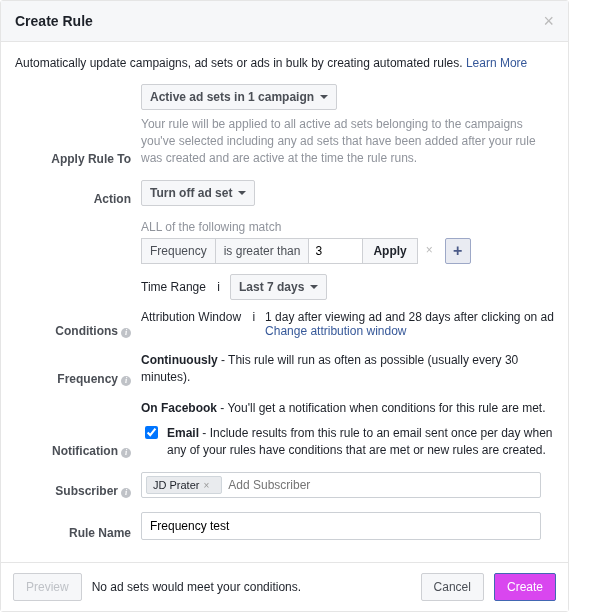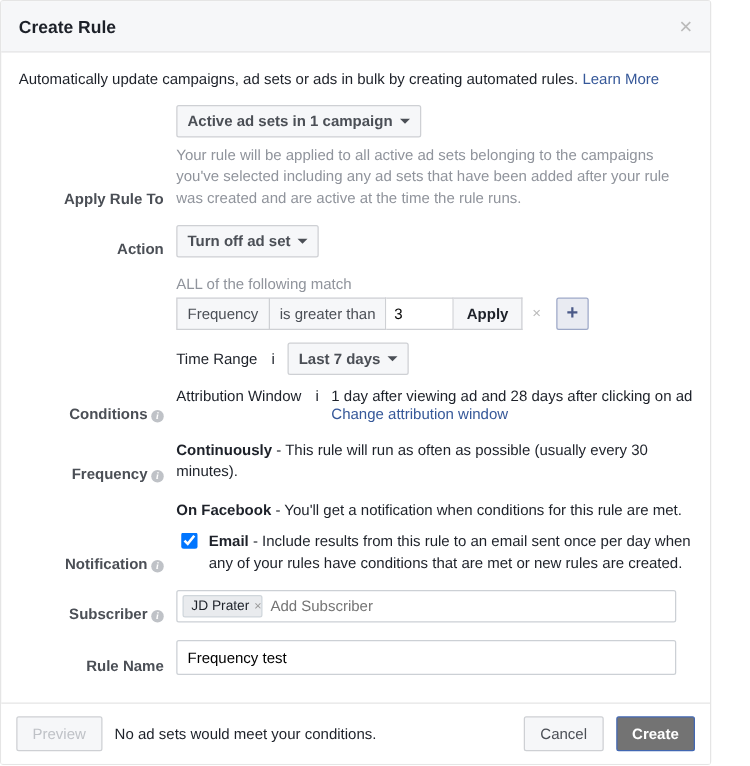--- a/index.html
+++ b/index.html
@@ -178,21 +178,21 @@
     width: 400px;
     padding: 3px 4px;
     display: flex;
     align-items: center;
     gap: 4px;
   }
   .token {
     background: #e9ebee;
     border: 1px solid #d0d6db;
     border-radius: 2px;
-    padding: 2px 0 2px 6px;
+    padding: 2px 12px 2px 6px;
     font-size: 11px;
     display: flex;
     align-items: center;
     gap: 4px;
     color: #1d2129;
   }
   .token .tx { color: #999; cursor: pointer; font-size: 10px; }
   .ghost-input {
     border: none;
     outline: none;
@@ -224,24 +224,24 @@
     background: #f6f7f9;
     padding: 6px 12px;
     font-size: 12px;
     border-radius: 2px;
     cursor: pointer;
     color: #4b4f56;
     font-family: inherit;
   }
   .btn-preview { color: #bfc2c7; }
   .btn-create {
-    background: #737373;
+    background: #d946ef;
     border-color: #4267b2;
     color: #fff;
-    font-weight: bold;
+    font-weight: normal;
   }
   .footer .msg { font-size: 12px; color: #1d2129; }
 </style>
 </head>
 <body>
 
 <div class="modal">
 
   <div class="header">
     <h2>Create Rule</h2>

